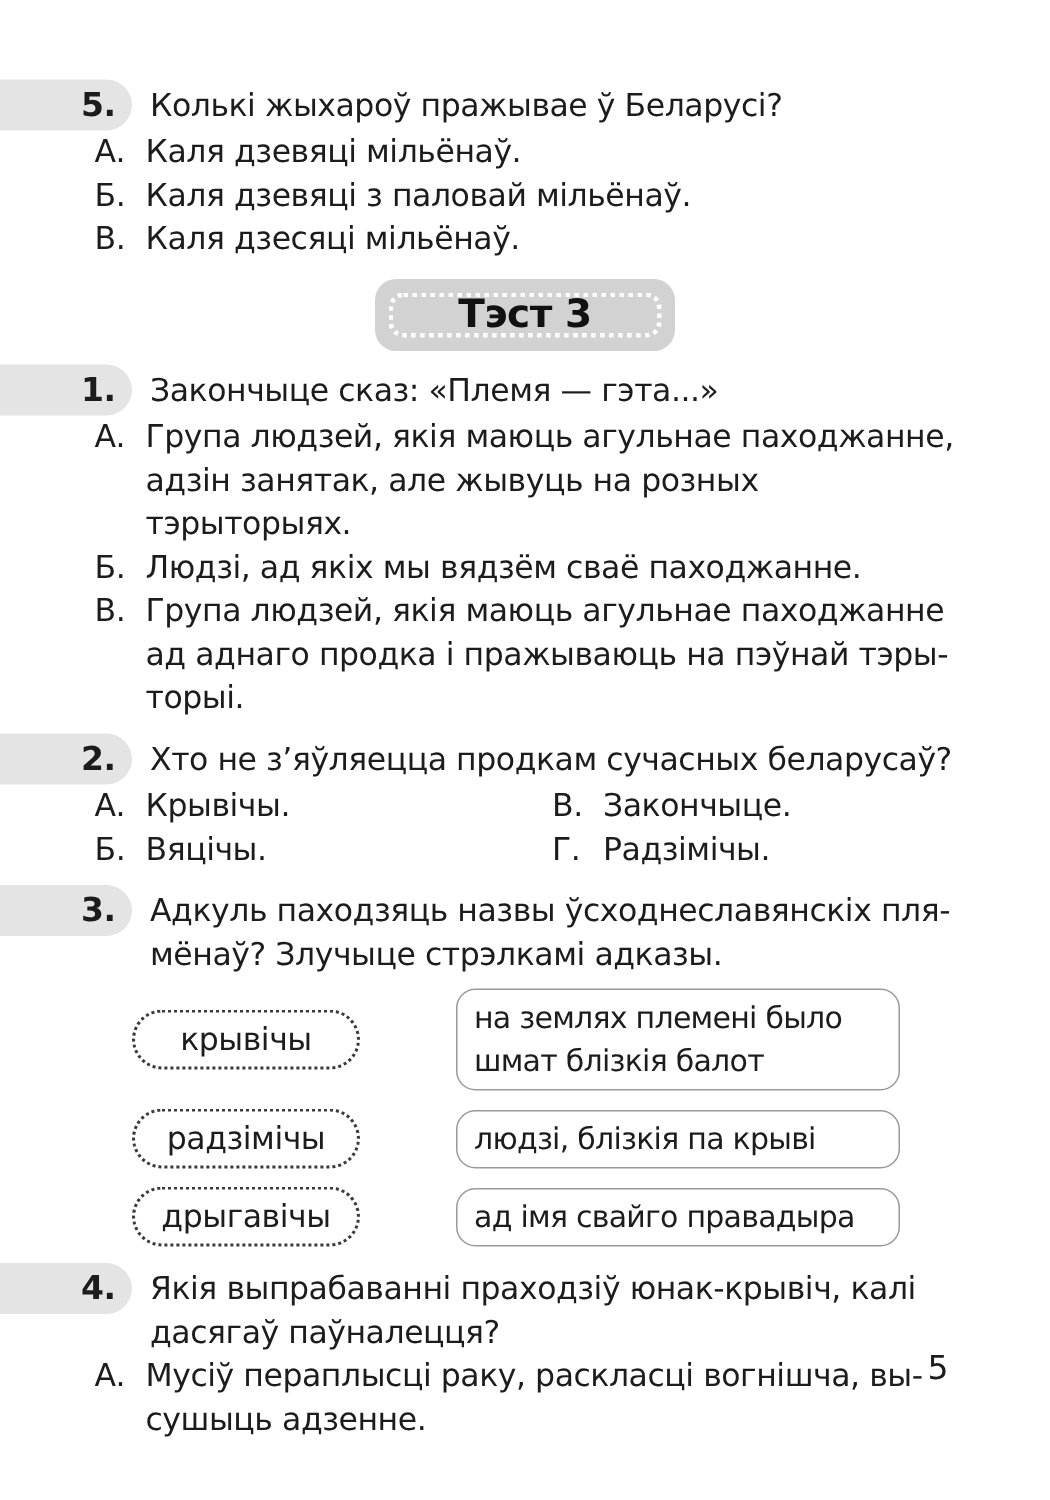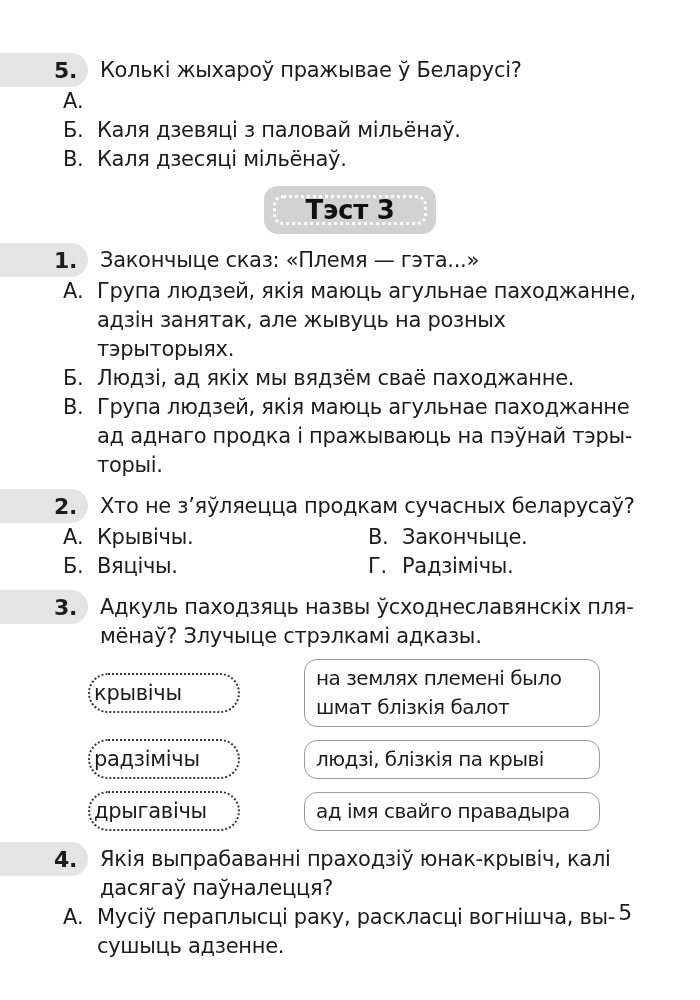--- a/index.html
+++ b/index.html
@@ -69,21 +69,21 @@
   
   .options-grid {
     margin-left: 63px;
     display: grid;
     grid-template-columns: 305px 1fr;
     grid-template-rows: repeat(2, auto);
     grid-auto-flow: column;
   }
   
   .test-badge {
-    width: 172px;
+    width: 200px;
     height: 48px;
     margin: 12px auto 12px auto;
     background: #d2d2d2;
     border-radius: 14px;
     padding: 9px;
     box-sizing: border-box;
   }
   .test-badge-inner {
     width: 100%;
     height: 100%;
@@ -108,20 +108,21 @@
     margin-top: 12px;
   }
   .match-row:first-child { margin-top: 4px; }
   .match-term {
     flex: none;
     width: 152px;
     box-sizing: border-box;
     border: 2px dotted #3a3a3a;
     border-radius: 20px;
     padding: 6px 4px;
+    text-align: center;
     font-size: 21px;
     background: #fff;
   }
   .match-def {
     flex: none;
     margin-left: 64px;
     width: 296px;
     box-sizing: border-box;
     border: 1.5px solid #9a9a9a;
     border-radius: 13px;
@@ -148,20 +149,21 @@
   <section class="question">
     <div class="q-head">
       <div class="q-badge">
         <span>5.</span>
       </div>
       <div class="q-text">Колькі жыхароў пражывае ў Беларусі?</div>
     </div>
     <div class="options">
       <div class="option">
         <span class="opt-letter">А.</span>
+        <span class="opt-text">Каля дзевяці мільёнаў.</span>
       </div>
       <div class="option">
         <span class="opt-letter">Б.</span>
         <span class="opt-text">Каля дзевяці з паловай мільёнаў.</span>
       </div>
       <div class="option">
         <span class="opt-letter">В.</span>
         <span class="opt-text">Каля дзесяці мільёнаў.</span>
       </div>
     </div>

